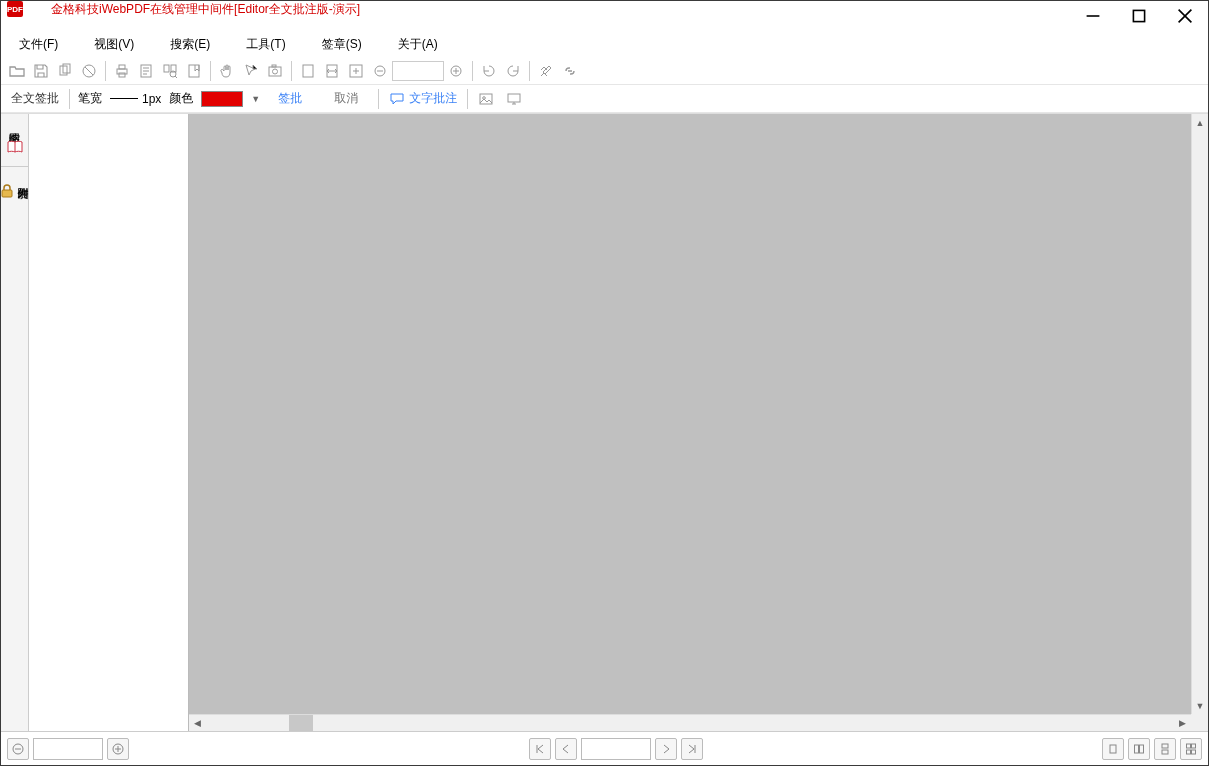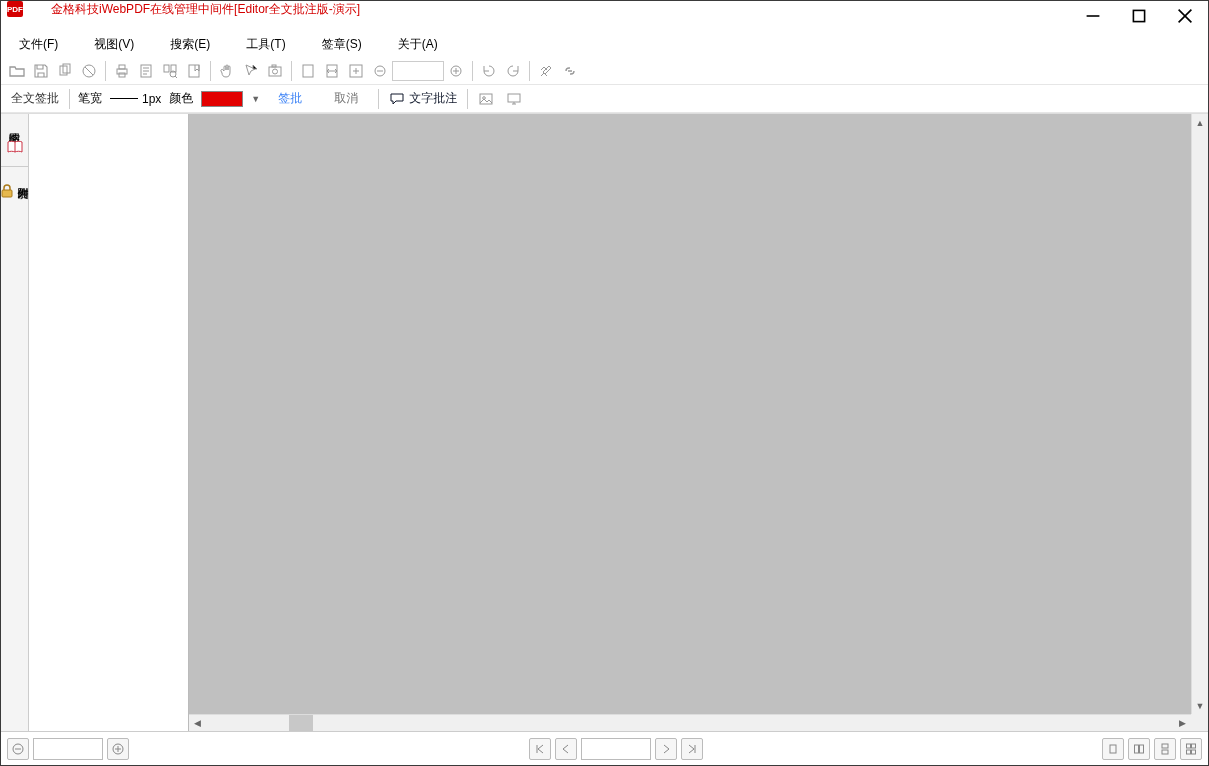--- a/index.html
+++ b/index.html
@@ -217,21 +217,21 @@
     <span class="linesample"></span>
     <span>1px</span>
     <span style="padding:0 6px 0 8px">颜色</span>
     <div class="a-btn" style="padding:0 2px">
       <span class="colorswatch" style="background: rgb(226, 0, 0);"></span>
       <span class="dropdown-caret">▼</span>
     </div>
     <div class="a-btn txt" style="color:#3b82f6">签批</div>
     <div class="a-btn txt" style="color:#737373">取消</div>
     <div class="sep"></div>
-    <div class="a-btn" style="color:#0f172a">
+    <div class="a-btn" style="color:#3b82f6">
       <svg class="ico" viewBox="0 0 16 16">
           <path d="M2 3h12v7H7l-3 3v-3H2z" fill="none" stroke="currentColor"></path>
         </svg>
       <span>文字批注</span>
     </div>
     <div class="sep"></div>
     <div class="a-btn" style="color:#999">
         <svg class="ico" viewBox="0 0 16 16">
           <rect x="2" y="3" width="12" height="10" fill="none" stroke="currentColor"></rect>
           <circle cx="6" cy="7" r="1.3" fill="none" stroke="currentColor"></circle>

